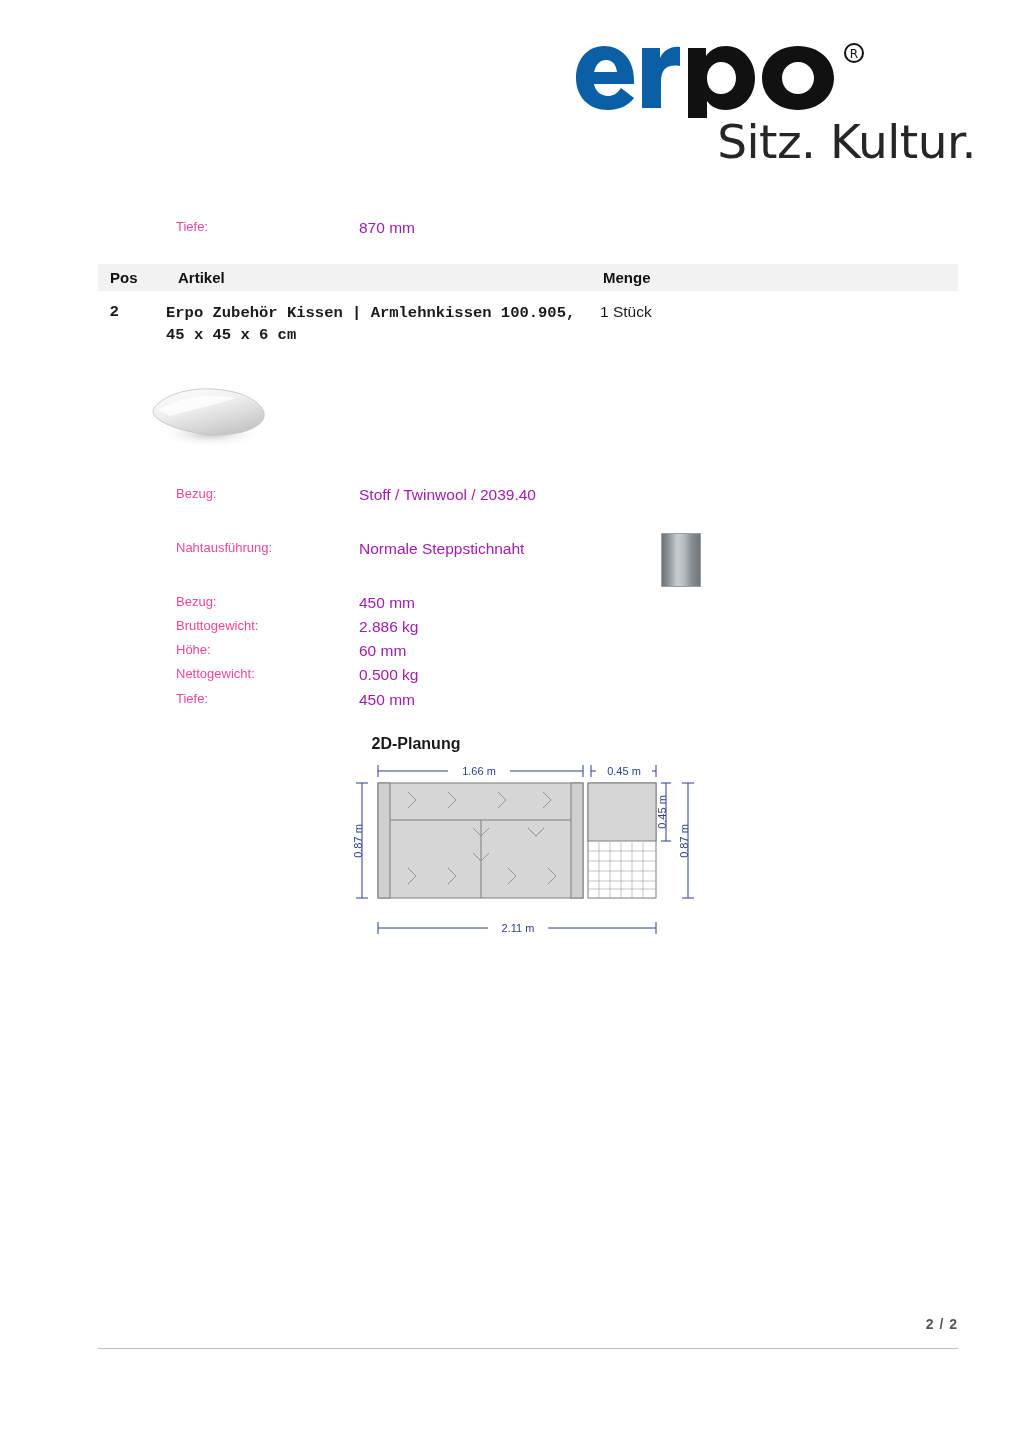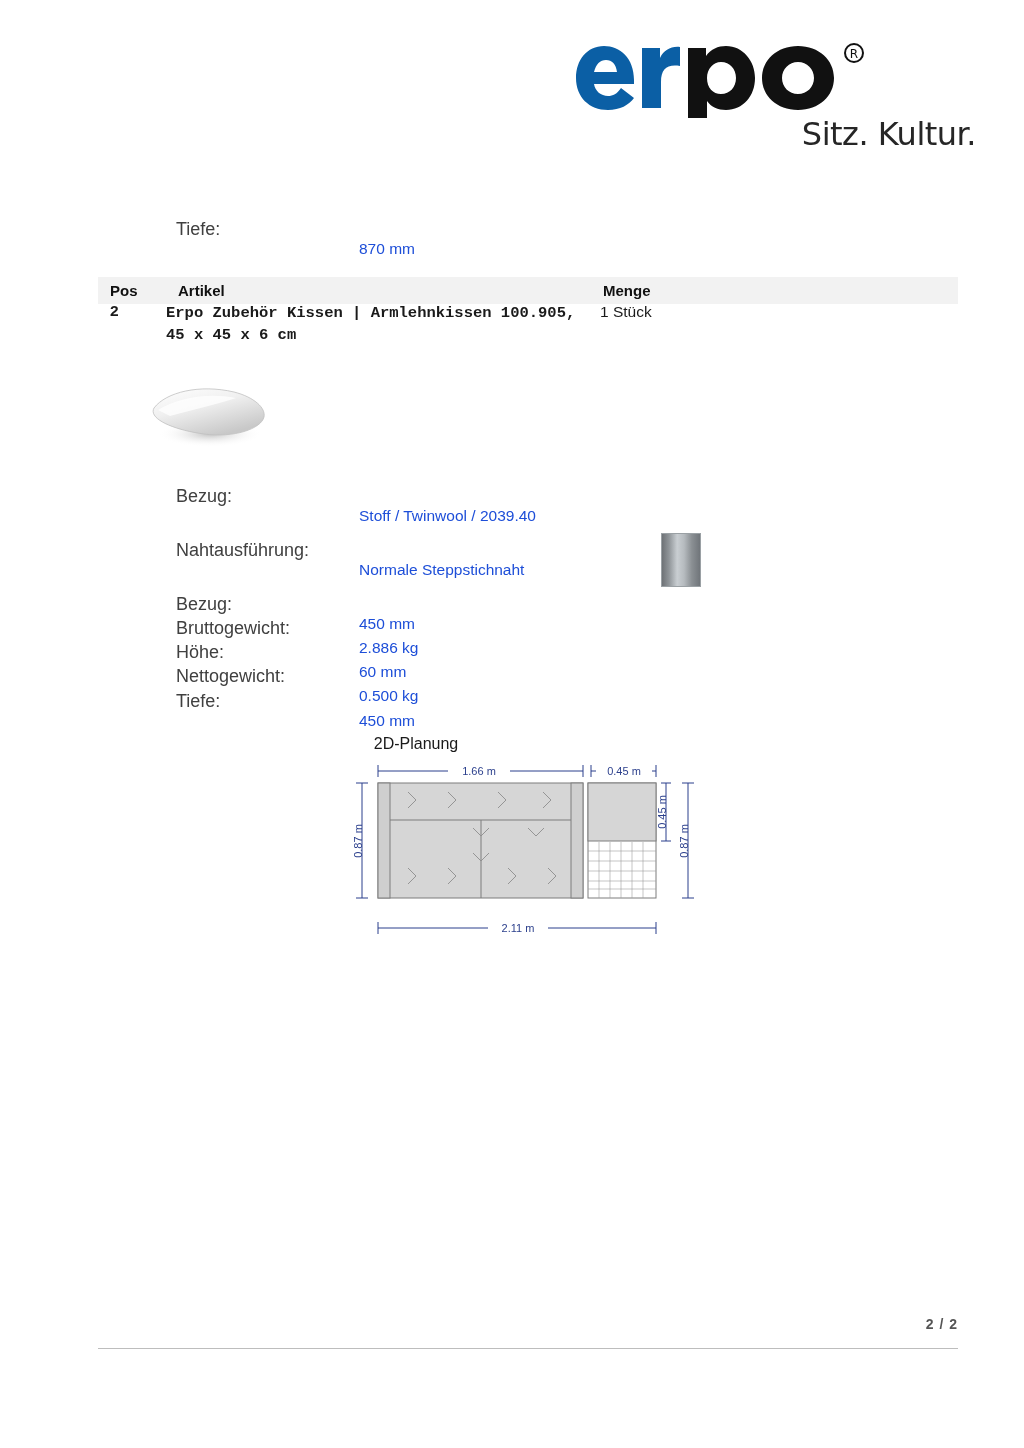--- a/index.html
+++ b/index.html
@@ -24,56 +24,55 @@
     width: 420px;
     text-align: right;
   }
   .logo-wordmark {
     position: relative;
     height: 86px;
   }
   .logo-wordmark svg { display: block; margin-left: auto; }
   .logo-tagline {
     font-family: "DejaVu Sans", sans-serif;
-    font-size: 32px;
+    font-size: 47px;
     color: #262626;
     letter-spacing: -0.5px;
     line-height: 1;
     margin-top: 4px;
   }
 
   
   .page {
     position: absolute;
     left: 0;
     top: 0;
     width: 1024px;
     height: 1448px;
   }
   .label {
-    font-size: 18px;
-    color: #404040;
+    font-size: 13px;
+    color: #ec4899;
     white-space: nowrap;
   }
   .value {
     font-size: 15.5px;
-    color: #1d4ed8;
+    color: #a21caf;
     white-space: nowrap;
-    margin-top: 21px;
   }
 
   .kv { position: absolute; font-size: 15.5px; }
   .kv .k { position: absolute; left: 0; }
   .kv .v { position: absolute; left: 183px; }
 
   
   .table-head {
     position: absolute;
     left: 98px;
-    top: 277px;
+    top: 264px;
     width: 860px;
     height: 27px;
     background: #f2f2f2;
   }
   .th {
     position: absolute;
     font-size: 15px;
     font-weight: bold;
     color: #111;
     top: 5px;
@@ -128,21 +127,21 @@
   }
 
   
   .plan-title {
     position: absolute;
     left: 0;
     top: 735px;
     width: 832px;
     text-align: center;
     font-size: 16px;
-    font-weight: normal;
+    font-weight: bold;
   }
   .plan-wrap {
     position: absolute;
     left: 348px;
     top: 758px;
     width: 370px;
     height: 195px;
     text-align: right;
   }
   .plan-wrap svg { display: block; }

